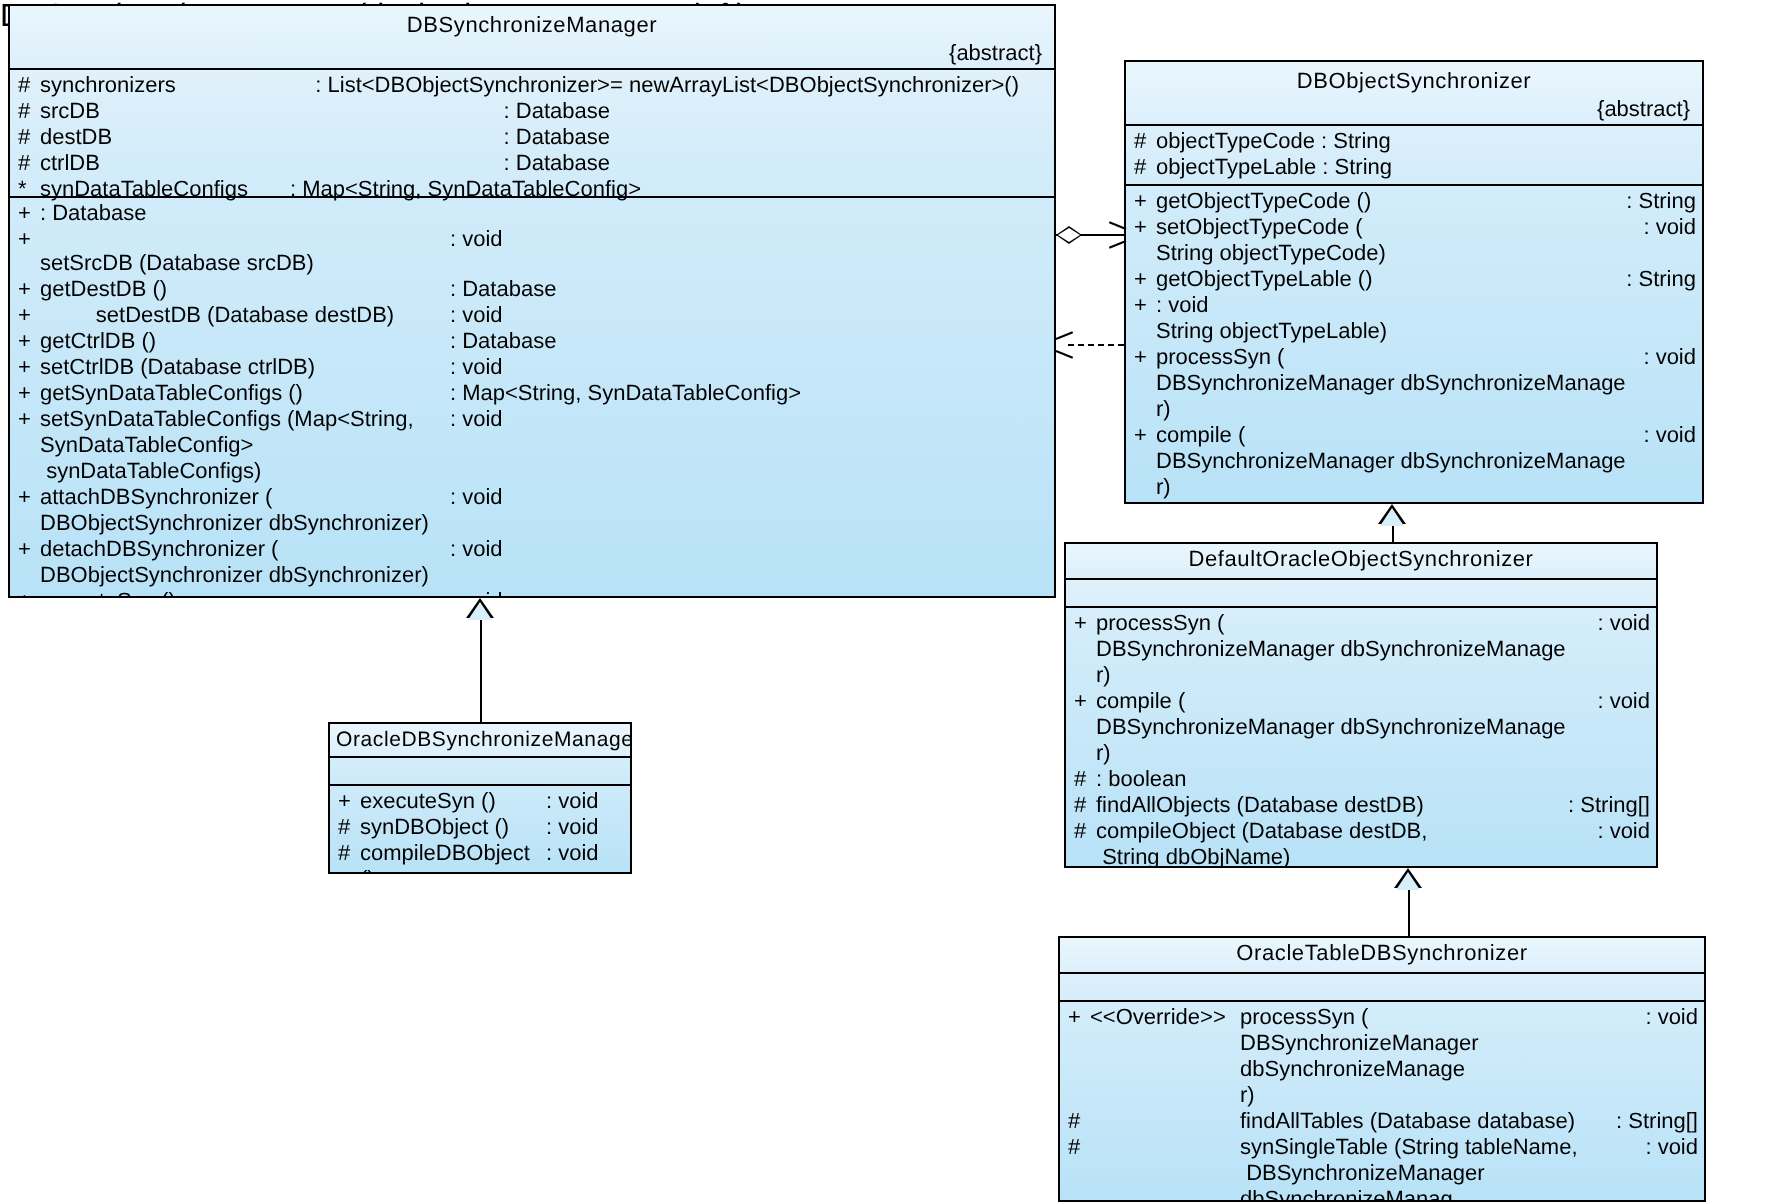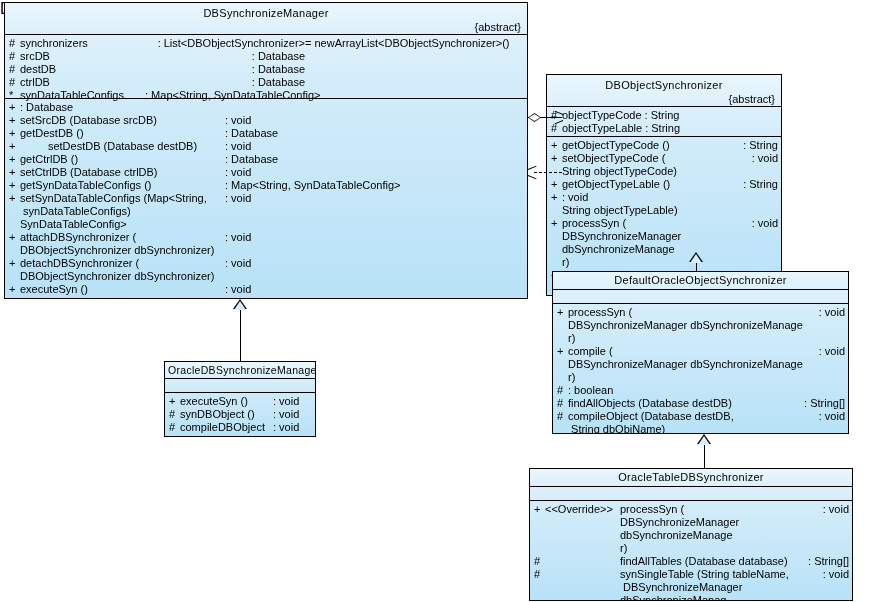--- a/index.html
+++ b/index.html
@@ -205,21 +205,21 @@
         <span class="init"></span>
       </div>
     </div>
     <div class="uml-section last">
       <div class="mem">
         <span class="vis">+</span>
         <span class="typ">: Database</span>
       </div>
       <div class="mem">
         <span class="vis">+</span>
-        <span class="sig" style="max-width:205px;">setSrcDB (Database srcDB)</span>
+        <span class="sig" style="max-width:205px;margin-top:12px;">setSrcDB (Database srcDB)</span>
         <span class="typ">: void</span>
       </div>
       <div class="mem">
         <span class="vis">+</span>
         <span class="sig" style="max-width:205px;">getDestDB ()</span>
         <span class="typ">: Database</span>
       </div>
       <div class="mem">
         <span class="vis">+</span>
         <span class="sig" style="max-width:205px;text-align:center;">setDestDB (Database destDB)</span>
@@ -240,28 +240,28 @@
         <span class="sig" style="max-width:205px;">getSynDataTableConfigs ()</span>
         <span class="typ">: Map&lt;String, SynDataTableConfig&gt;</span>
       </div>
       <div class="mem">
         <span class="vis">+</span>
         <span class="sig" style="max-width:205px;">setSynDataTableConfigs (Map&lt;String,</span>
         <span class="typ">: void</span>
       </div>
       <div class="mem cont">
         <span class="vis"> </span>
+        <span class="sig" style="max-width:205px;">SynDataTableConfig&gt;</span>
+        <span class="typ"></span>
+      </div>
+      <div class="mem cont">
+        <span class="vis"> </span>
         <span class="sig" style="max-width:205px;"> synDataTableConfigs)</span>
         <span class="typ"></span>
       </div>
-      <div class="mem cont">
-        <span class="vis"> </span>
-        <span class="sig" style="max-width:205px;">SynDataTableConfig&gt;</span>
-        <span class="typ"></span>
-      </div>
       <div class="mem">
         <span class="vis">+</span>
         <span class="sig" style="max-width:205px;">attachDBSynchronizer (</span>
         <span class="typ">: void</span>
       </div>
       <div class="mem cont">
         <span class="vis"> </span>
         <span class="sig" style="max-width:205px;">DBObjectSynchronizer dbSynchronizer)</span>
         <span class="typ"></span>
       </div>
@@ -277,21 +277,21 @@
       </div>
       <div class="mem">
         <span class="vis">+</span>
         <span class="sig" style="max-width:205px;">executeSyn ()</span>
         <span class="typ">: void</span>
       </div>
     </div>
   </div>
 
   
-  <div class="uml-class" id="cls-objsync" style="left:546px; top:30px; width:236px; height:222px;margin-top:44px;">
+  <div class="uml-class" id="cls-objsync" style="left:562px; top:30px; width:290px; height:222px;">
     <div class="uml-header" style="height:32px;">
       <div class="uml-name">DBObjectSynchronizer</div>
       <div class="uml-stereo">{abstract}</div>
     </div>
     <div class="uml-section" style="height:30px;">
       <div class="mem attr">
         <span class="vis">#</span>
         <span class="sig">objectTypeCode : String</span>
       </div>
       <div class="mem attr">
@@ -381,21 +381,21 @@
       </div>
       <div class="mem">
         <span class="vis">#</span>
         <span class="sig" style="width:93px; flex:0 0 93px;">compileDBObject ()</span>
         <span class="typ">: void</span>
       </div>
     </div>
   </div>
 
   
-  <div class="uml-class" id="cls-defaultoracle" style="left:552px; top:271px; width:297px; height:163px;">
+  <div class="uml-class" id="cls-defaultoracle" style="left:532px; top:271px; width:297px; height:163px;">
     <div class="uml-header" style="height:18px; padding:1px 3px;">
       <div class="uml-name">DefaultOracleObjectSynchronizer</div>
     </div>
     <div class="uml-section empty"></div>
     <div class="uml-section last">
       <div class="mem">
         <span class="vis">+</span>
         <span class="sig">processSyn (</span>
         <span class="typ">: void</span>
       </div>

